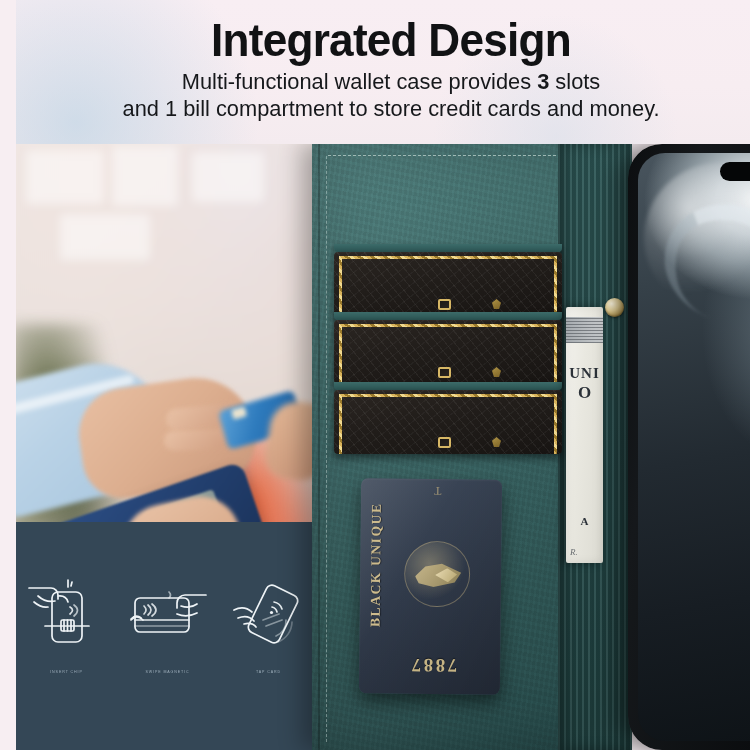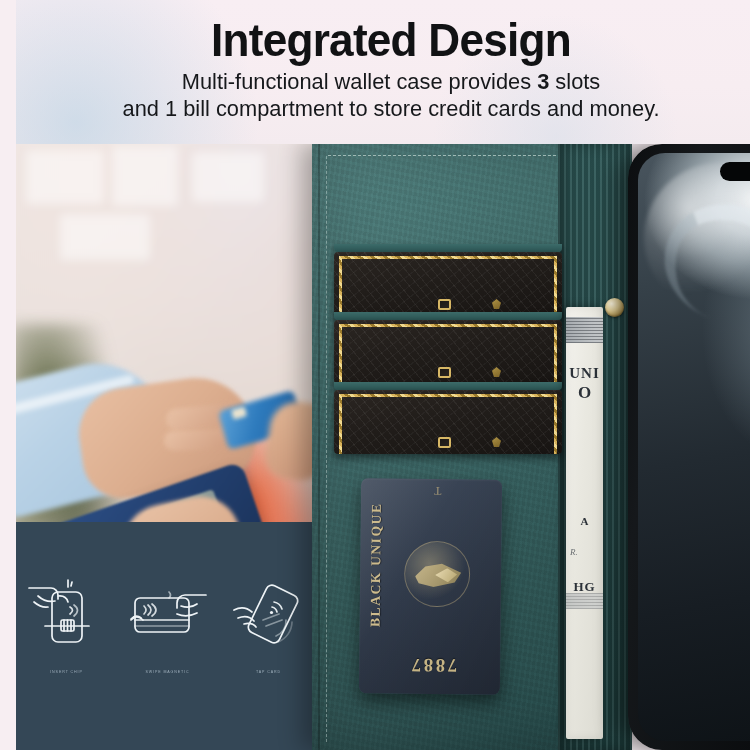--- a/index.html
+++ b/index.html
@@ -290,21 +290,21 @@
     text-shadow:0 1px 1px rgba(0,0,0,.5);
   }
   .bc-top-marks {
     position:absolute; left:72px; top:4px;
     font-size:12px; color:#b7a67c; letter-spacing:1px;
     transform:rotate(180deg); opacity:.8;
     font-family:"Liberation Serif", serif;
   }
   
   .bill {
-    position:absolute; left:254px; top:163px; width:37px; height:432px;
+    position:absolute; left:254px; top:163px; width:37px; height:256px;
     background:linear-gradient(95deg,#f4f3ee 0%,#e9e8e0 40%,#dcdbd2 100%);
     border-radius:2px;
     box-shadow:-3px 0 8px rgba(0,0,0,.4), inset 0 0 10px rgba(0,0,0,.08);
     overflow:hidden;
   }
   .bill-band {
     position:absolute; left:0; width:37px; height:26px;
     background:
       repeating-linear-gradient(0deg, rgba(40,46,54,.55) 0 1px, rgba(255,255,255,0) 1px 3px),
       linear-gradient(90deg,#9aa0a6,#c3c7cb);

